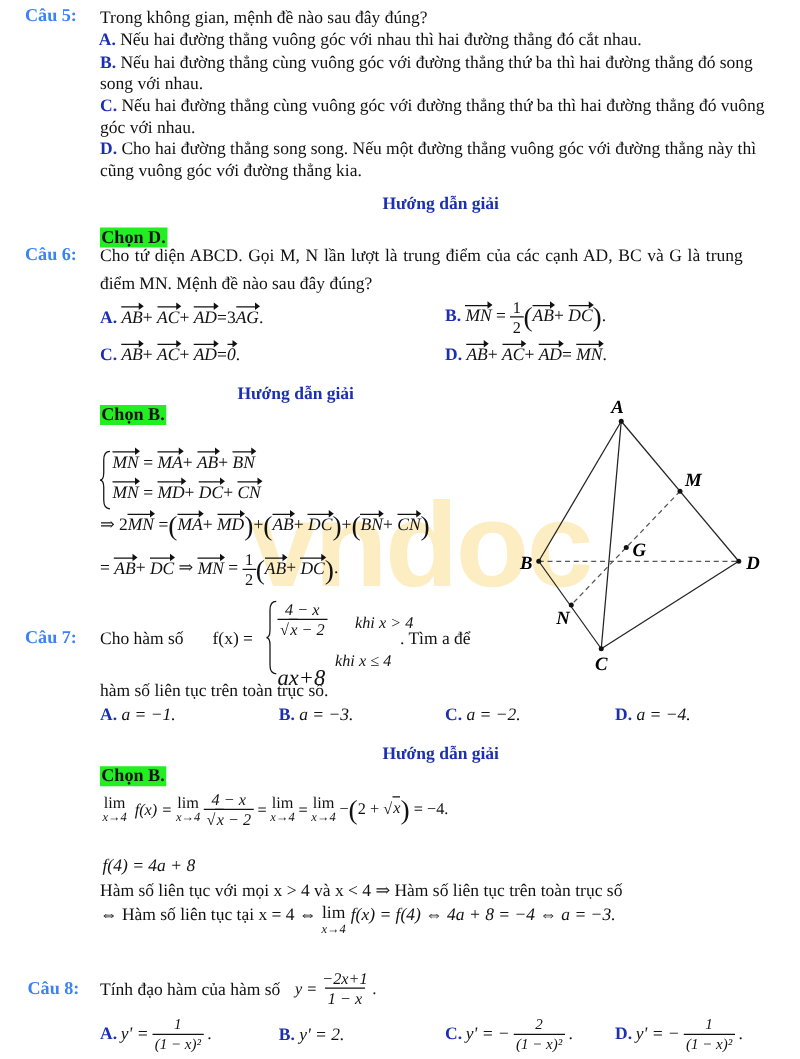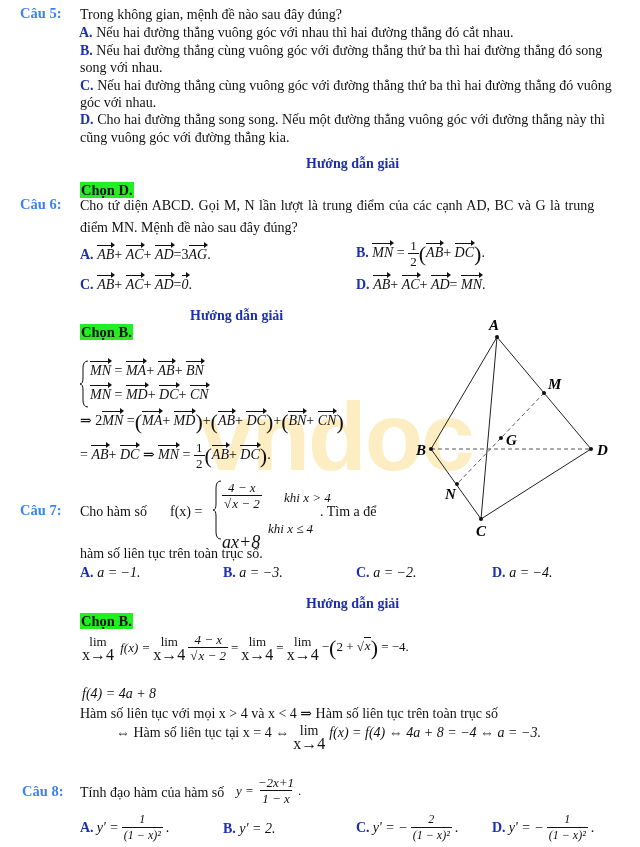--- a/index.html
+++ b/index.html
@@ -12,21 +12,21 @@
   .chon { background:#22ee22; font-weight:bold; color:#111; padding:0 1px; font-size:14.5px; }
   .line { font-size:14px; line-height:17px; }
   .it { font-style:italic; }
   .vec { position:relative; display:inline-block; font-style:italic; }
   .vec::before { content:""; position:absolute; left:0; right:1px; top:-1px; border-top:1px solid #111; }
   .vec::after { content:""; position:absolute; right:-1px; top:-4px; border-left:4px solid #111; border-top:3px solid transparent; border-bottom:3px solid transparent; }
   .frac { display:inline-flex; flex-direction:column; align-items:center; vertical-align:middle; font-size:13px; line-height:15px; }
   .frac .num { padding:0 2px; }
   .frac .den { border-top:1px solid #111; padding:0 2px; }
   .lim { display:inline-flex; flex-direction:column; align-items:center; vertical-align:middle; line-height:13px; }
-  .lim .sub { font-size:16px; }
+  .lim .sub { font-size:10px; font-style:italic; }
   .big { font-size:22px; vertical-align:middle; }
   .sqrt { border-top:1px solid #111; font-style:italic; padding-left:1px; }
   svg text { font-family:"Liberation Serif", serif; font-style:italic; font-weight:bold; font-size:15px; }
   .watermark { position:absolute; left:200px; top:382px; font-family:"Liberation Sans", sans-serif; font-weight:bold;
                font-size:96px; color:#fde7b0; opacity:0.75; letter-spacing:-2px; z-index:0; }
   .z1 { z-index:1; }
 </style>
 </head>
 <body>
 
@@ -194,21 +194,21 @@
   <span>=</span>
   <span class="lim">
       <span>lim</span>
       <span class="sub">x→4</span>
     </span>
   <span>−<span class="big">(</span>2 + √<span class="sqrt">x</span><span class="big">)</span> = −4.</span>
 </div>
 
 <div class="abs line z1 it" style="left:82px;top:685px;">f(4) = 4a + 8</div>
 <div class="abs line z1" style="left:80px;top:705px;">Hàm số liên tục với mọi  x &gt; 4  và  x &lt; 4 ⇒ Hàm số liên tục trên toàn trục số</div>
-<div class="abs line z1" style="left:80px;top:724px;display:flex;align-items:flex-start;gap:4px;margin-left:36px;">
+<div class="abs line z1" style="left:80px;top:724px;display:flex;align-items:flex-start;gap:4px;">
   <span>⇔  Hàm số liên tục tại  x = 4 ⇔</span>
   <span class="lim">
       <span>lim</span>
       <span class="sub">x→4</span>
     </span>
   <span class="it">f(x) = f(4) ⇔ 4a + 8 = −4 ⇔ a = −3.</span>
 </div>
 
 <div class="abs qlabel z1" style="left:22px;top:783px;">Câu 8:</div>
 <div class="abs line z1" style="left:80px;top:784px;">Tính đạo hàm của hàm số</div>

